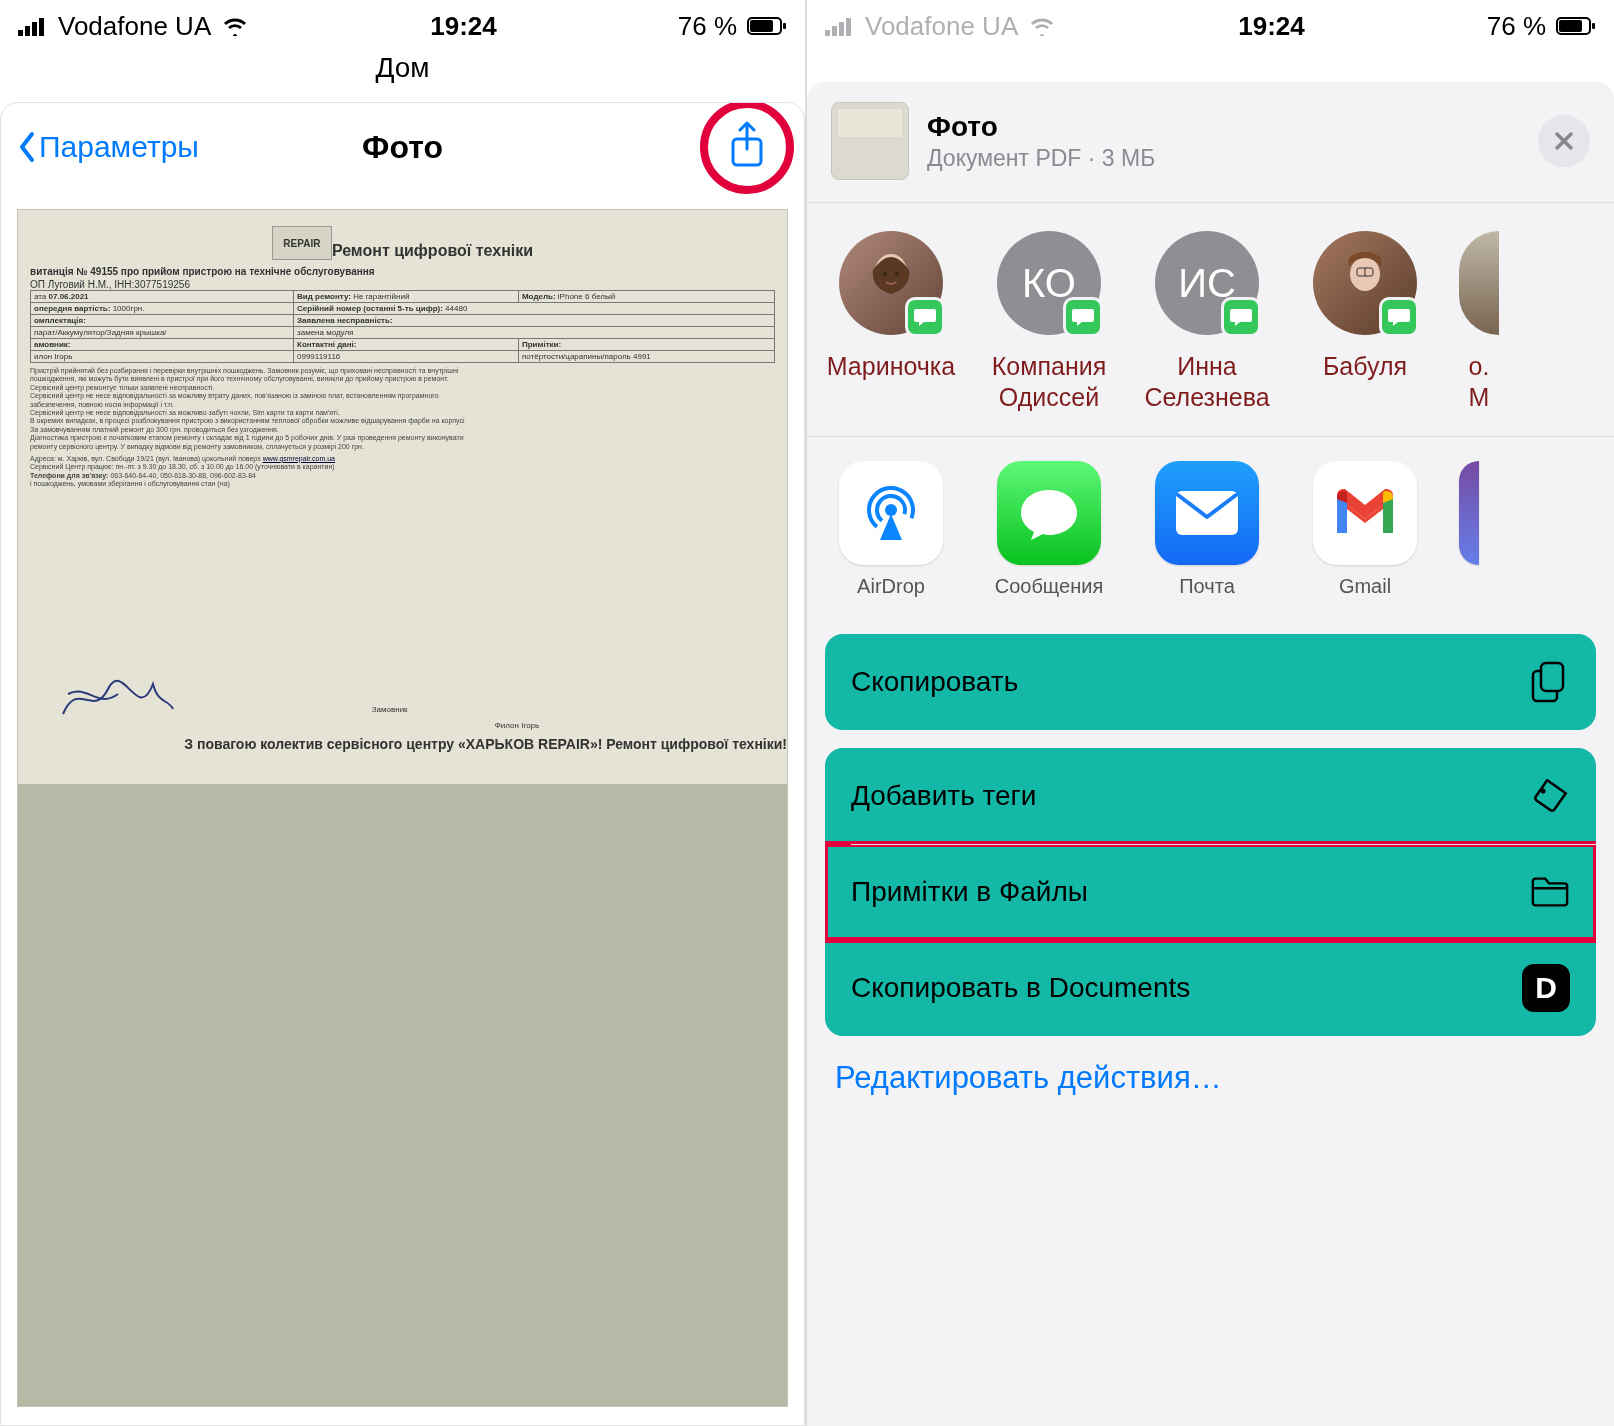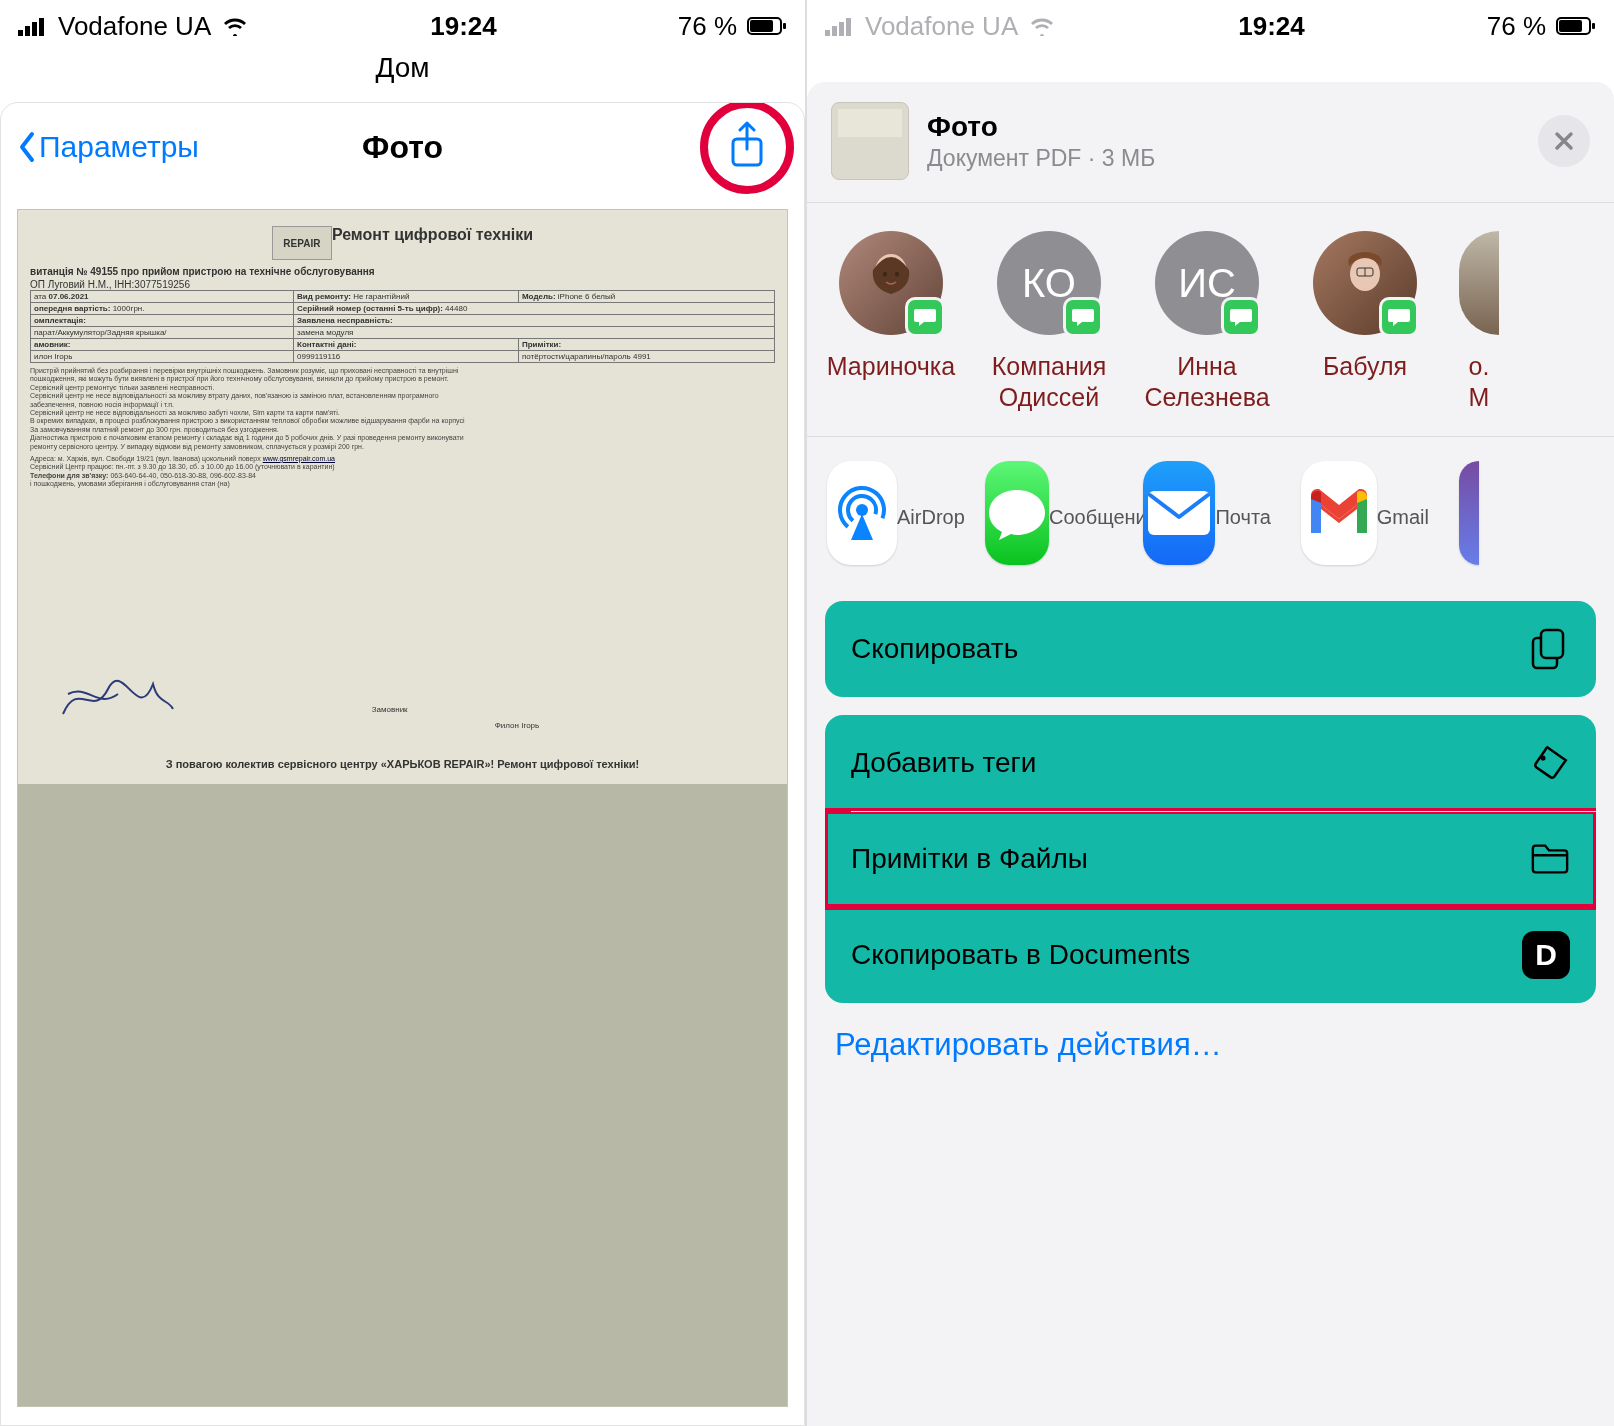--- a/index.html
+++ b/index.html
@@ -101,21 +101,21 @@
     position: absolute;
     top: 0; left: 0; right: 0;
     height: 48%;
     background: #e4e3d5;
     padding: 16px 12px;
     font-size: 10px;
     color: #333;
   }
   .doc-logo {
     display: flex;
-    align-items: flex-start;
+    align-items: flex-end;
     justify-content: center;
     margin-bottom: 6px;
   }
   .doc-logo-img {
     width: 60px; height: 34px;
     background: #d5d4c5;
     border: 1px solid #999;
     display: flex; align-items: center; justify-content: center;
     font-size: 10px; font-weight: 700;
   }
@@ -127,24 +127,24 @@
   .doc-url { text-decoration: underline; color: #003; }
   .doc-signature {
     position: absolute;
     left: 40px;
     bottom: 60px;
     width: 120px;
     height: 50px;
   }
   .doc-footer {
     position: absolute;
-    bottom: 14px;
+    bottom: 32px;
     left: 0; right: 0;
-    text-align: center;
-    font-size: 11px;
+    text-align: right;
+    font-size: 14px;
     font-weight: 700;
   }
   
   .share-sheet {
     background: #f3f3f6;
     border-radius: 18px 18px 0 0;
     margin-top: 10px;
     flex: 1;
     display: flex;
     flex-direction: column;
@@ -225,21 +225,21 @@
   
   .apps-row {
     display: flex;
     gap: 30px;
     padding: 24px 20px 24px;
     overflow: hidden;
   }
   .app {
     width: 128px;
     display: flex;
-    flex-direction: row;
+    flex-direction: column;
     align-items: center;
     text-align: center;
   }
   .app-icon {
     width: 104px; height: 104px;
     border-radius: 24px;
     display: flex; align-items: center; justify-content: center;
     box-shadow: 0 1px 2px rgba(0,0,0,0.15);
   }
   .app-airdrop { background: #fff; }

